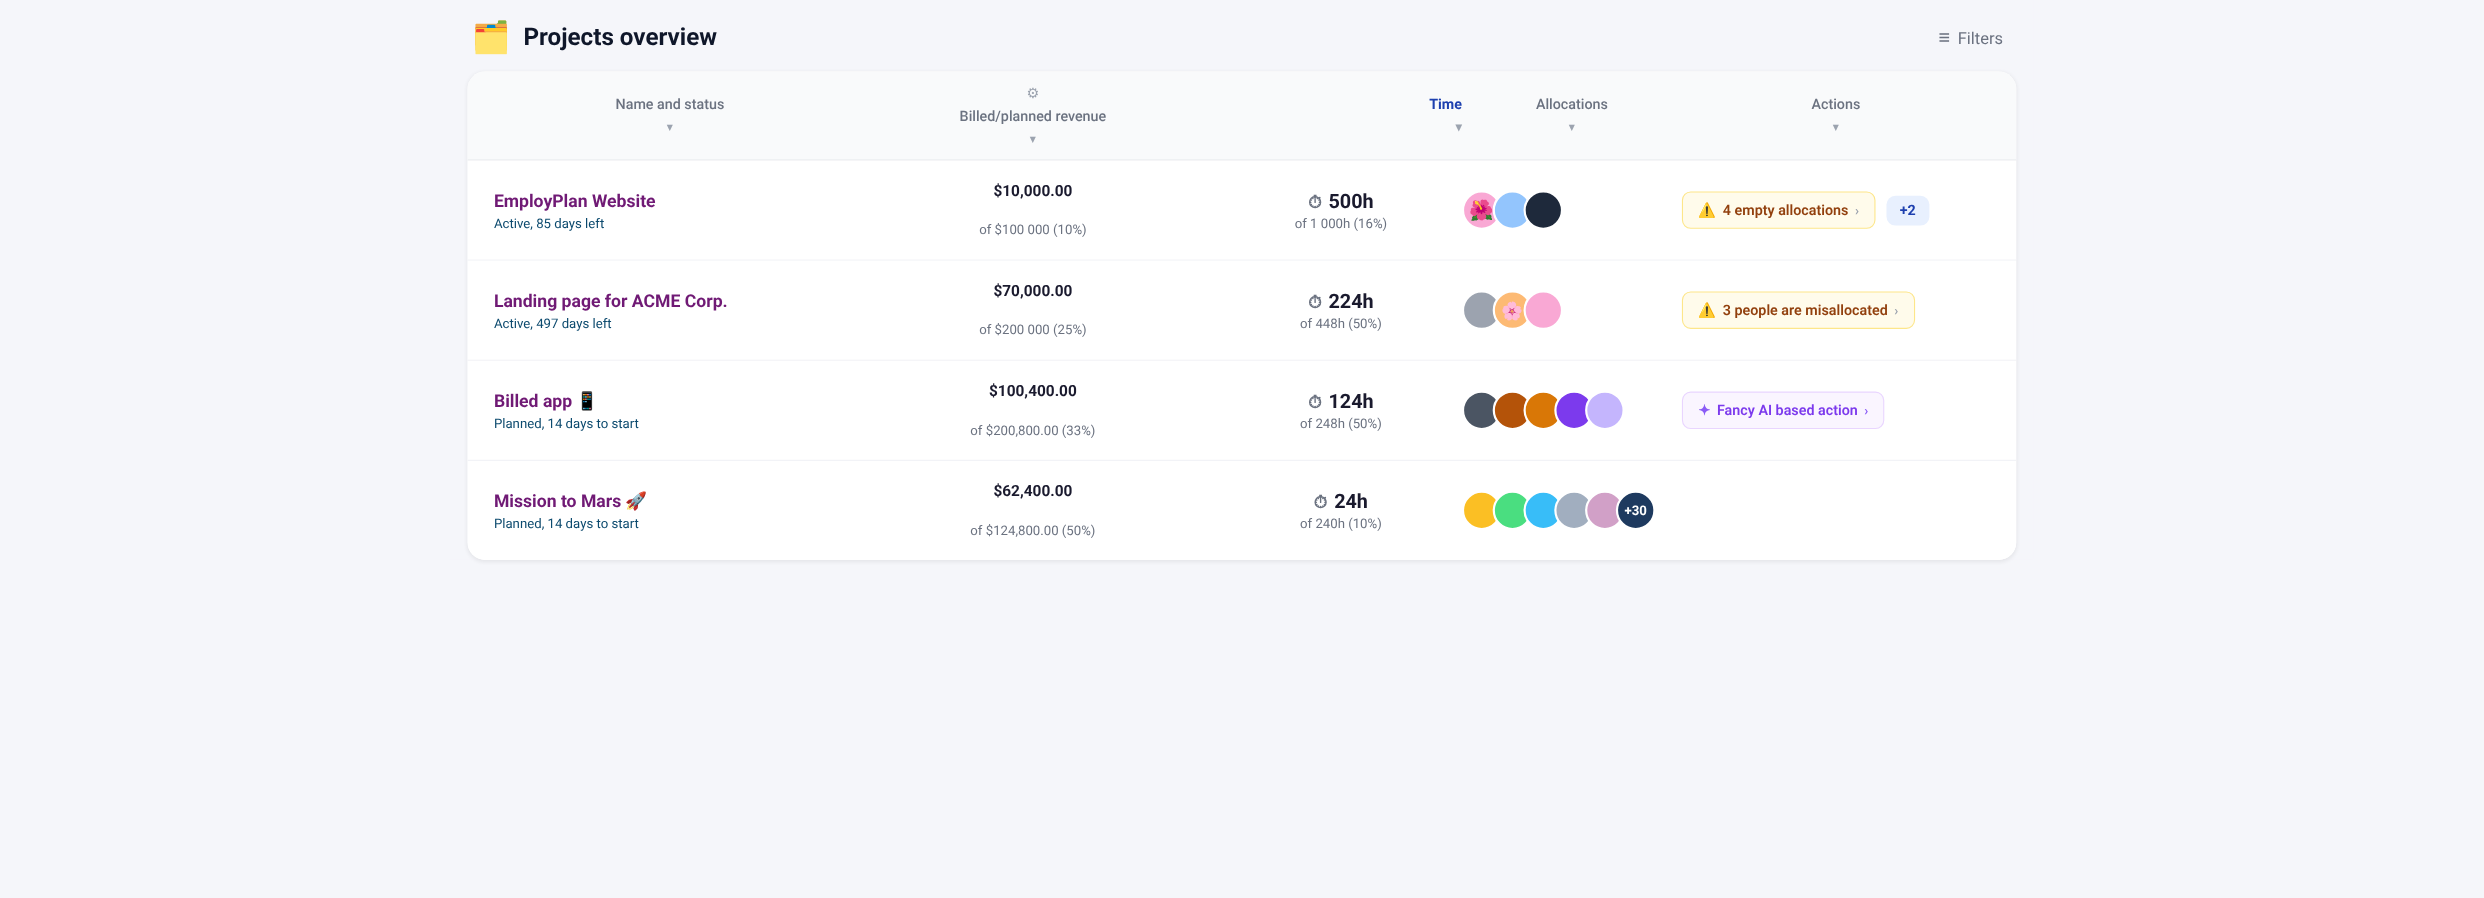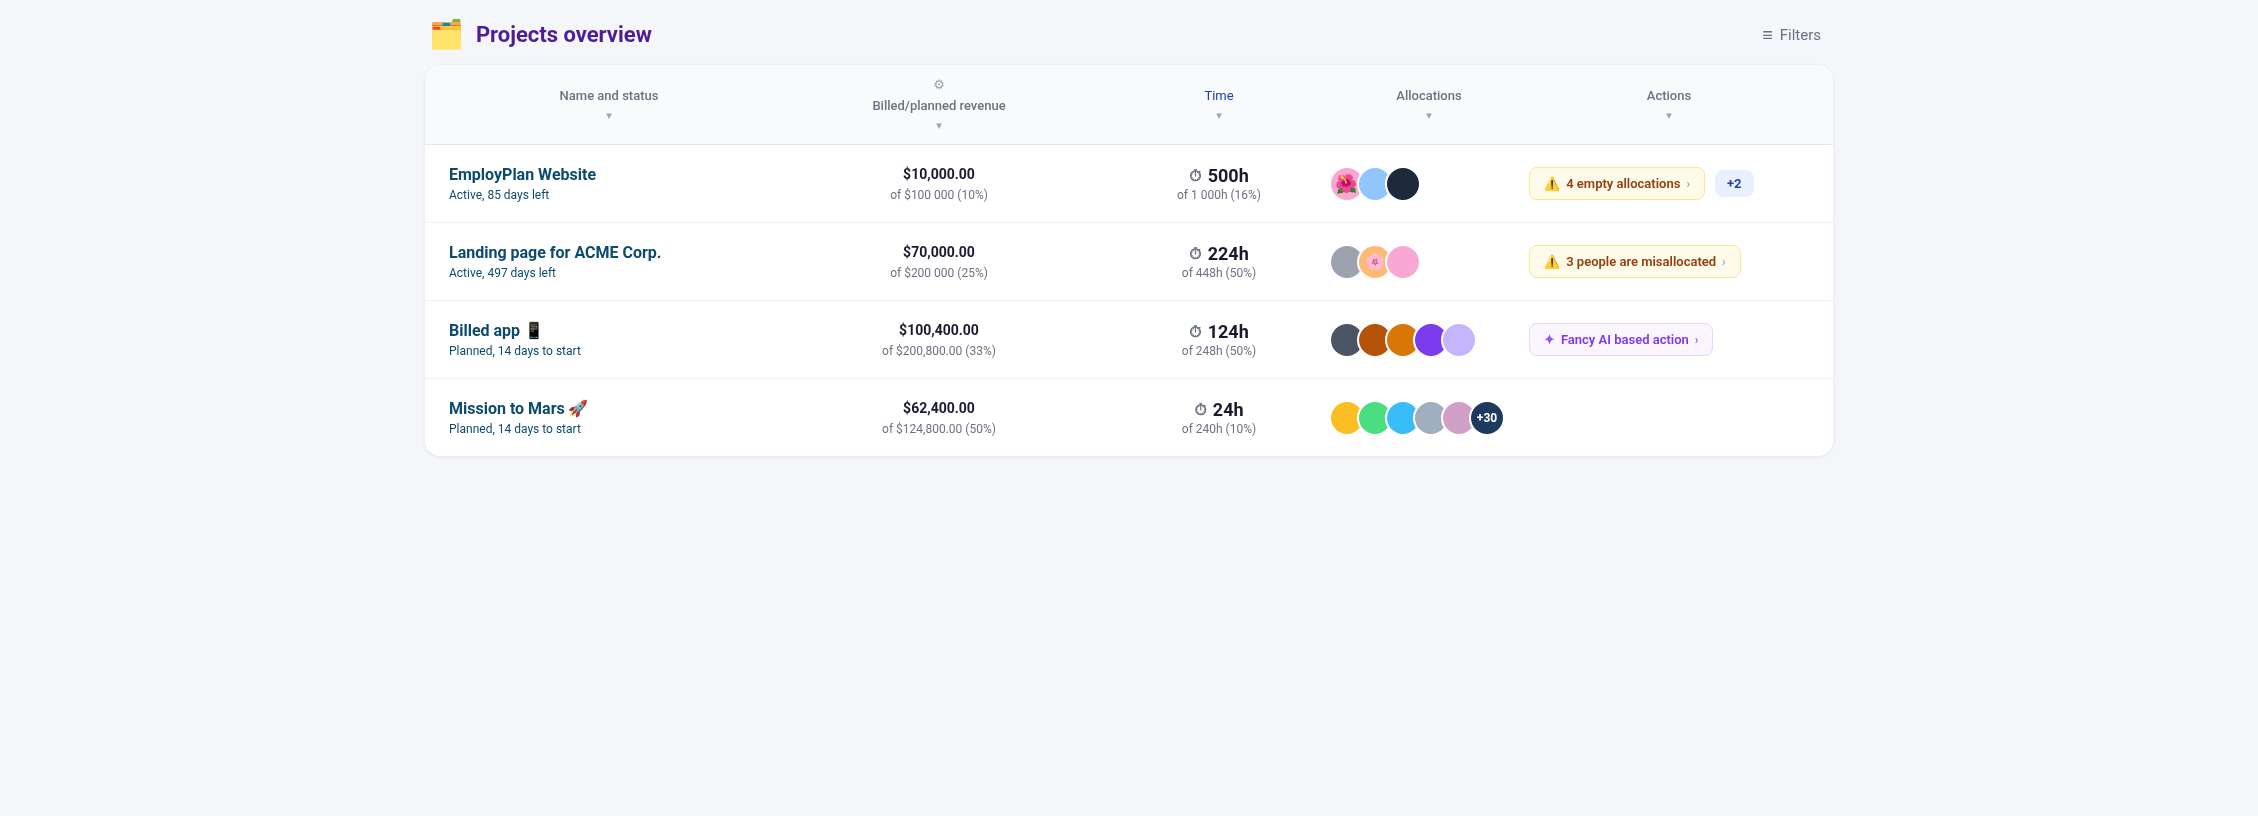--- a/index.html
+++ b/index.html
@@ -26,21 +26,21 @@
       display: flex;
       align-items: center;
       gap: 12px;
     }
     .header-icon {
       font-size: 28px;
     }
     .header-title {
       font-size: 22px;
       font-weight: 700;
-      color: #4c1d95;
+      color: #0f172a;
     }
     .header-right {
       display: flex;
       align-items: center;
       gap: 8px;
       color: #6b7280;
       font-size: 15px;
       cursor: pointer;
     }
     .table-container {
@@ -63,21 +63,22 @@
       align-items: center;
       gap: 6px;
       font-size: 13px;
       color: #6b7280;
       font-weight: 500;
       cursor: pointer;
       flex-direction: column;
     }
     .col-header.active {
       color: #1e40af;
-      font-weight: 400;
+      font-weight: 700;
+      align-items: flex-end;
     }
     .col-header .gear {
       color: #9ca3af;
     }
     .chevron-down {
       font-size: 11px;
       color: #9ca3af;
     }
     .table-row {
       display: grid;
@@ -87,39 +88,39 @@
       border-bottom: 1px solid #f0f1f5;
       background: #fff;
       transition: background 0.15s;
     }
     .table-row:last-child {
       border-bottom: none;
     }
     .project-name {
       font-size: 16px;
       font-weight: 700;
-      color: #0c4a6e;
+      color: #701a75;
       margin-bottom: 4px;
     }
     .project-status {
       font-size: 12px;
       color: #0c4a6e;
     }
     .revenue-cell {
       text-align: center;
     }
     .revenue-main {
       font-size: 14px;
       font-weight: 700;
       color: #1a1a2e;
     }
     .revenue-sub {
       font-size: 12px;
       color: #6b7280;
-      margin-top: 6px;
+      margin-top: 20px;
     }
     .time-cell {
       display: flex;
       flex-direction: column;
       align-items: center;
     }
     .time-main {
       display: flex;
       align-items: center;
       gap: 6px;

